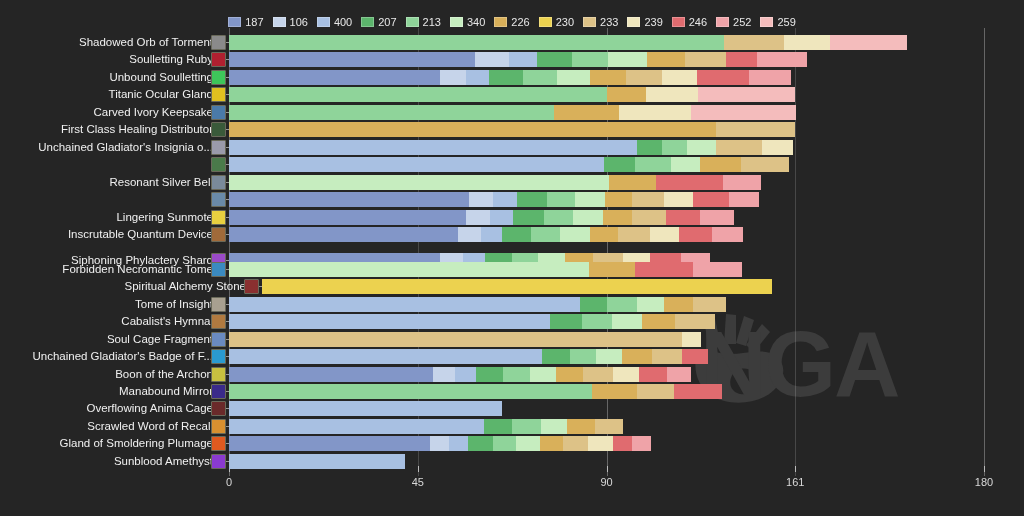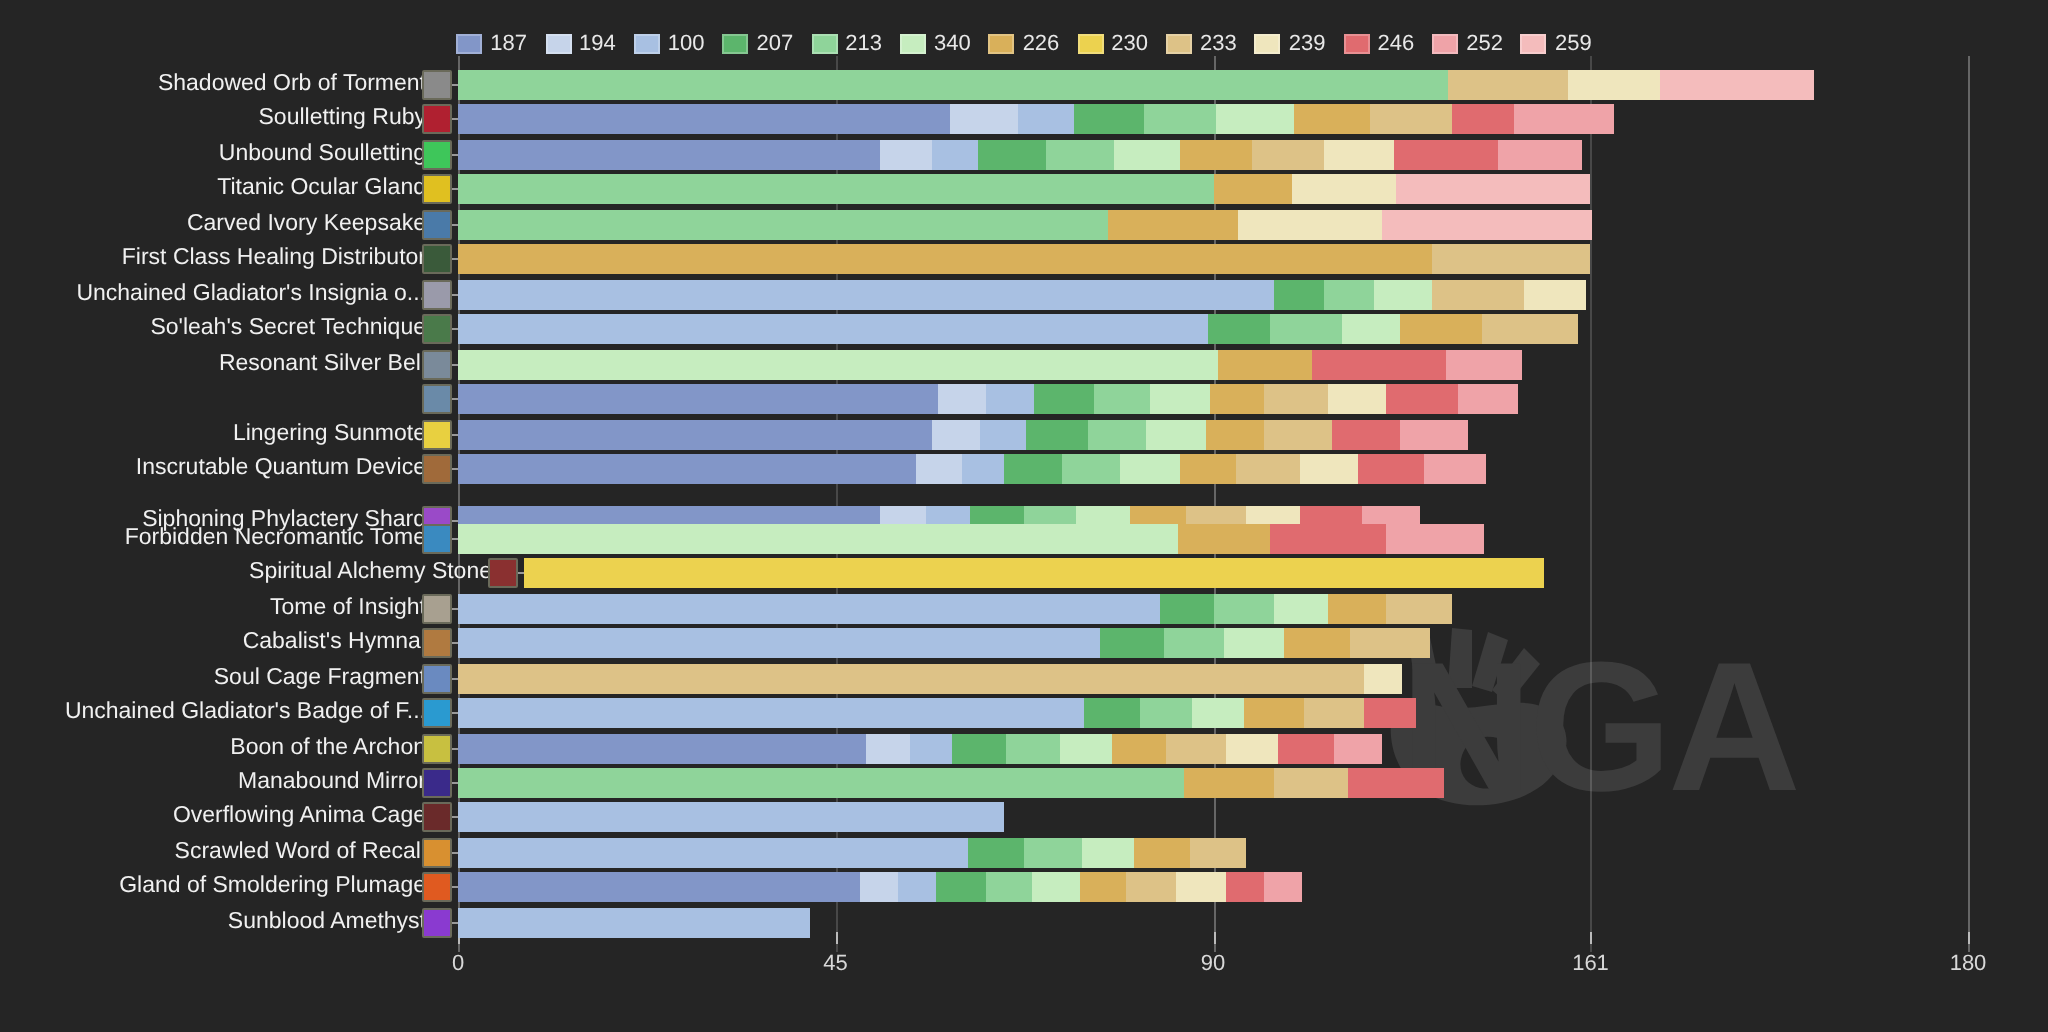--- a/index.html
+++ b/index.html
@@ -153,25 +153,25 @@
     <div class="wm-big">NGA</div>
   </div>
 
   <div id="legend">
       <div class="legend-item">
         <span class="legend-swatch" style="background: rgb(130, 150, 200);"></span>
         <span class="legend-label">187</span>
       </div>
       <div class="legend-item">
         <span class="legend-swatch" style="background: rgb(198, 212, 234);"></span>
-        <span class="legend-label">194</span>
+        <span class="legend-label">106</span>
       </div>
       <div class="legend-item">
         <span class="legend-swatch" style="background: rgb(168, 192, 226);"></span>
-        <span class="legend-label">100</span>
+        <span class="legend-label">400</span>
       </div>
       <div class="legend-item">
         <span class="legend-swatch" style="background: rgb(92, 181, 108);"></span>
         <span class="legend-label">207</span>
       </div>
       <div class="legend-item">
         <span class="legend-swatch" style="background: rgb(143, 212, 154);"></span>
         <span class="legend-label">213</span>
       </div>
       <div class="legend-item">
@@ -311,21 +311,20 @@
           <div class="bar">
             <div class="seg" title="200: 97.2" style="width: 407.7px; background: rgb(168, 192, 226);"></div>
             <div class="seg" title="207: 6" style="width: 25.1667px; background: rgb(92, 181, 108);"></div>
             <div class="seg" title="213: 6" style="width: 25.1667px; background: rgb(143, 212, 154);"></div>
             <div class="seg" title="220: 6.8" style="width: 28.5222px; background: rgb(198, 237, 191);"></div>
             <div class="seg" title="233: 11.2" style="width: 46.9778px; background: rgb(221, 194, 135);"></div>
             <div class="seg" title="239: 7.2" style="width: 30.2px; background: rgb(239, 230, 189);"></div>
           </div>
         </div>
         <div class="row" style="top: 156.15px;">
-          <div class="row-label">So'leah's Secret Technique</div>
           <div class="row-icon" style="background: rgb(74, 122, 74);"></div>
           <div class="ytick"></div>
           <div class="bar">
             <div class="seg" title="200: 89.4" style="width: 374.983px; background: rgb(168, 192, 226);"></div>
             <div class="seg" title="207: 7.3" style="width: 30.6194px; background: rgb(92, 181, 108);"></div>
             <div class="seg" title="213: 8.6" style="width: 36.0722px; background: rgb(143, 212, 154);"></div>
             <div class="seg" title="220: 7" style="width: 29.3611px; background: rgb(198, 237, 191);"></div>
             <div class="seg" title="226: 9.7" style="width: 40.6861px; background: rgb(217, 176, 90);"></div>
             <div class="seg" title="233: 11.6" style="width: 48.6556px; background: rgb(221, 194, 135);"></div>
           </div>

